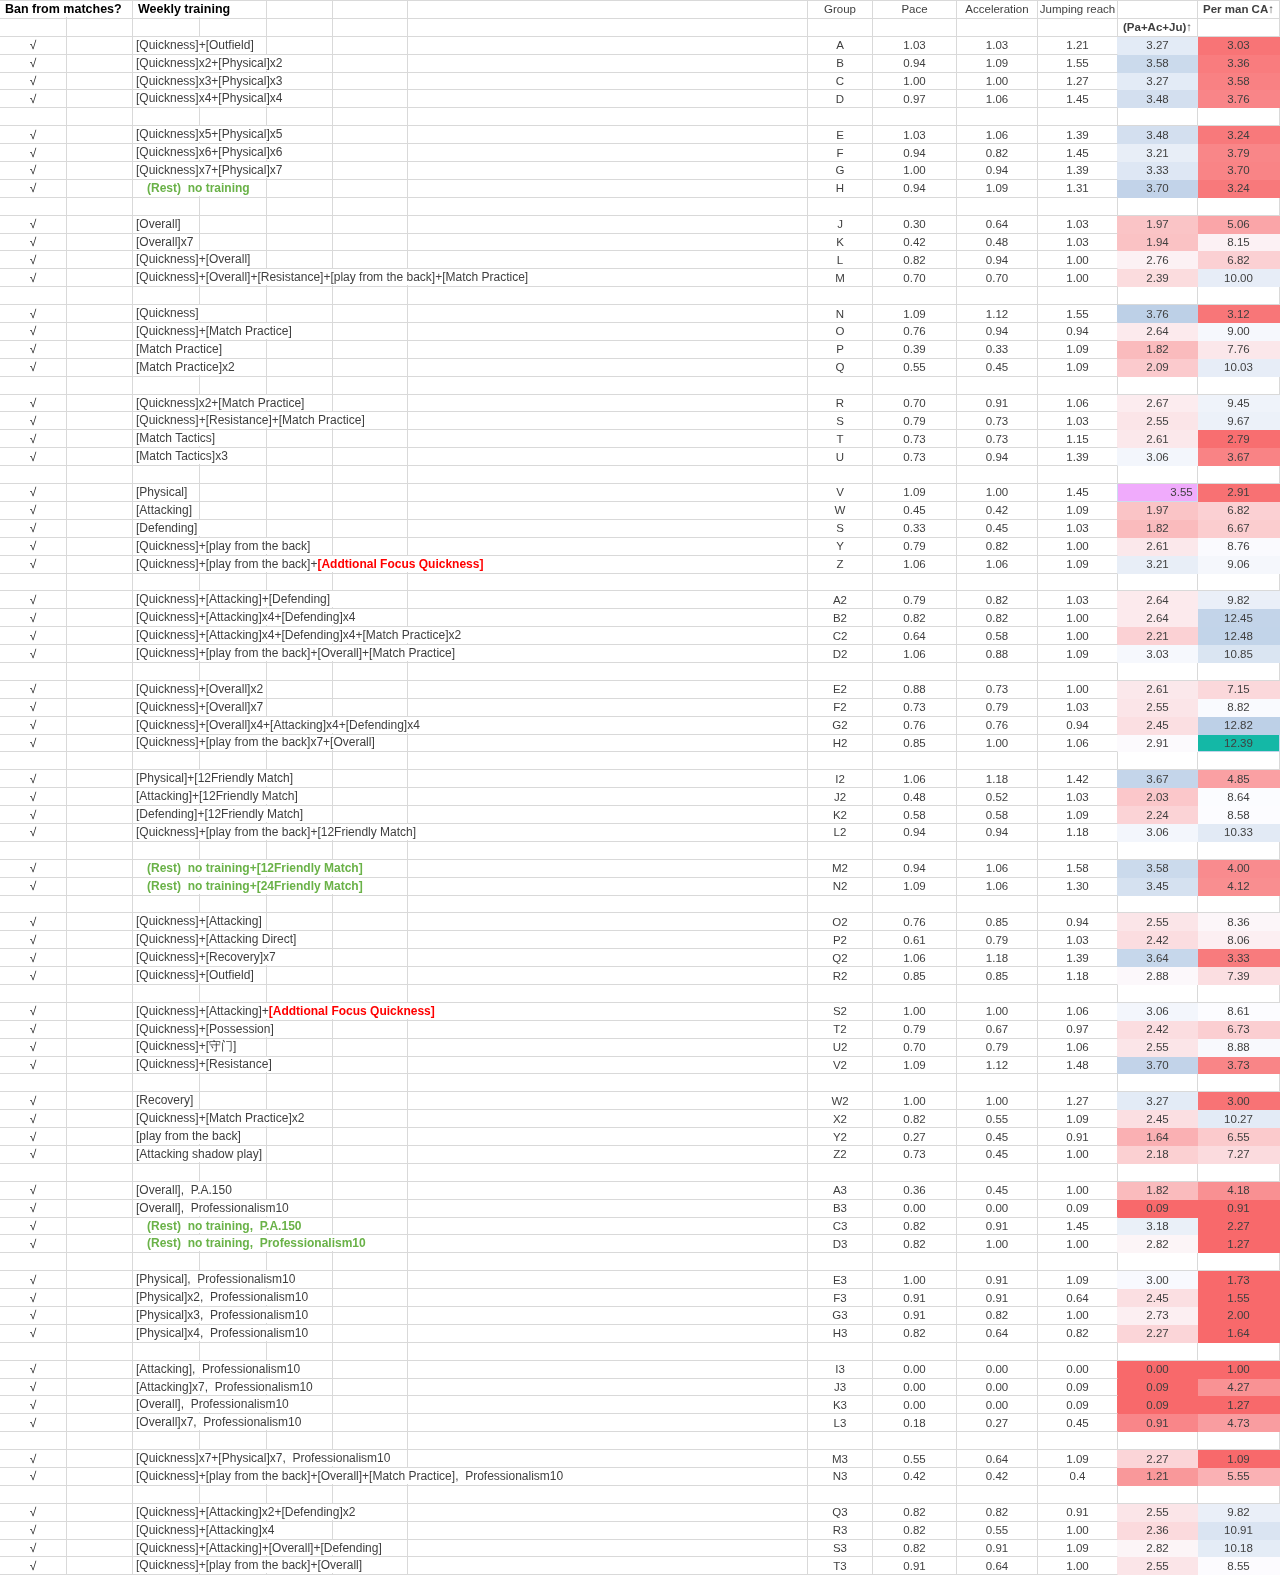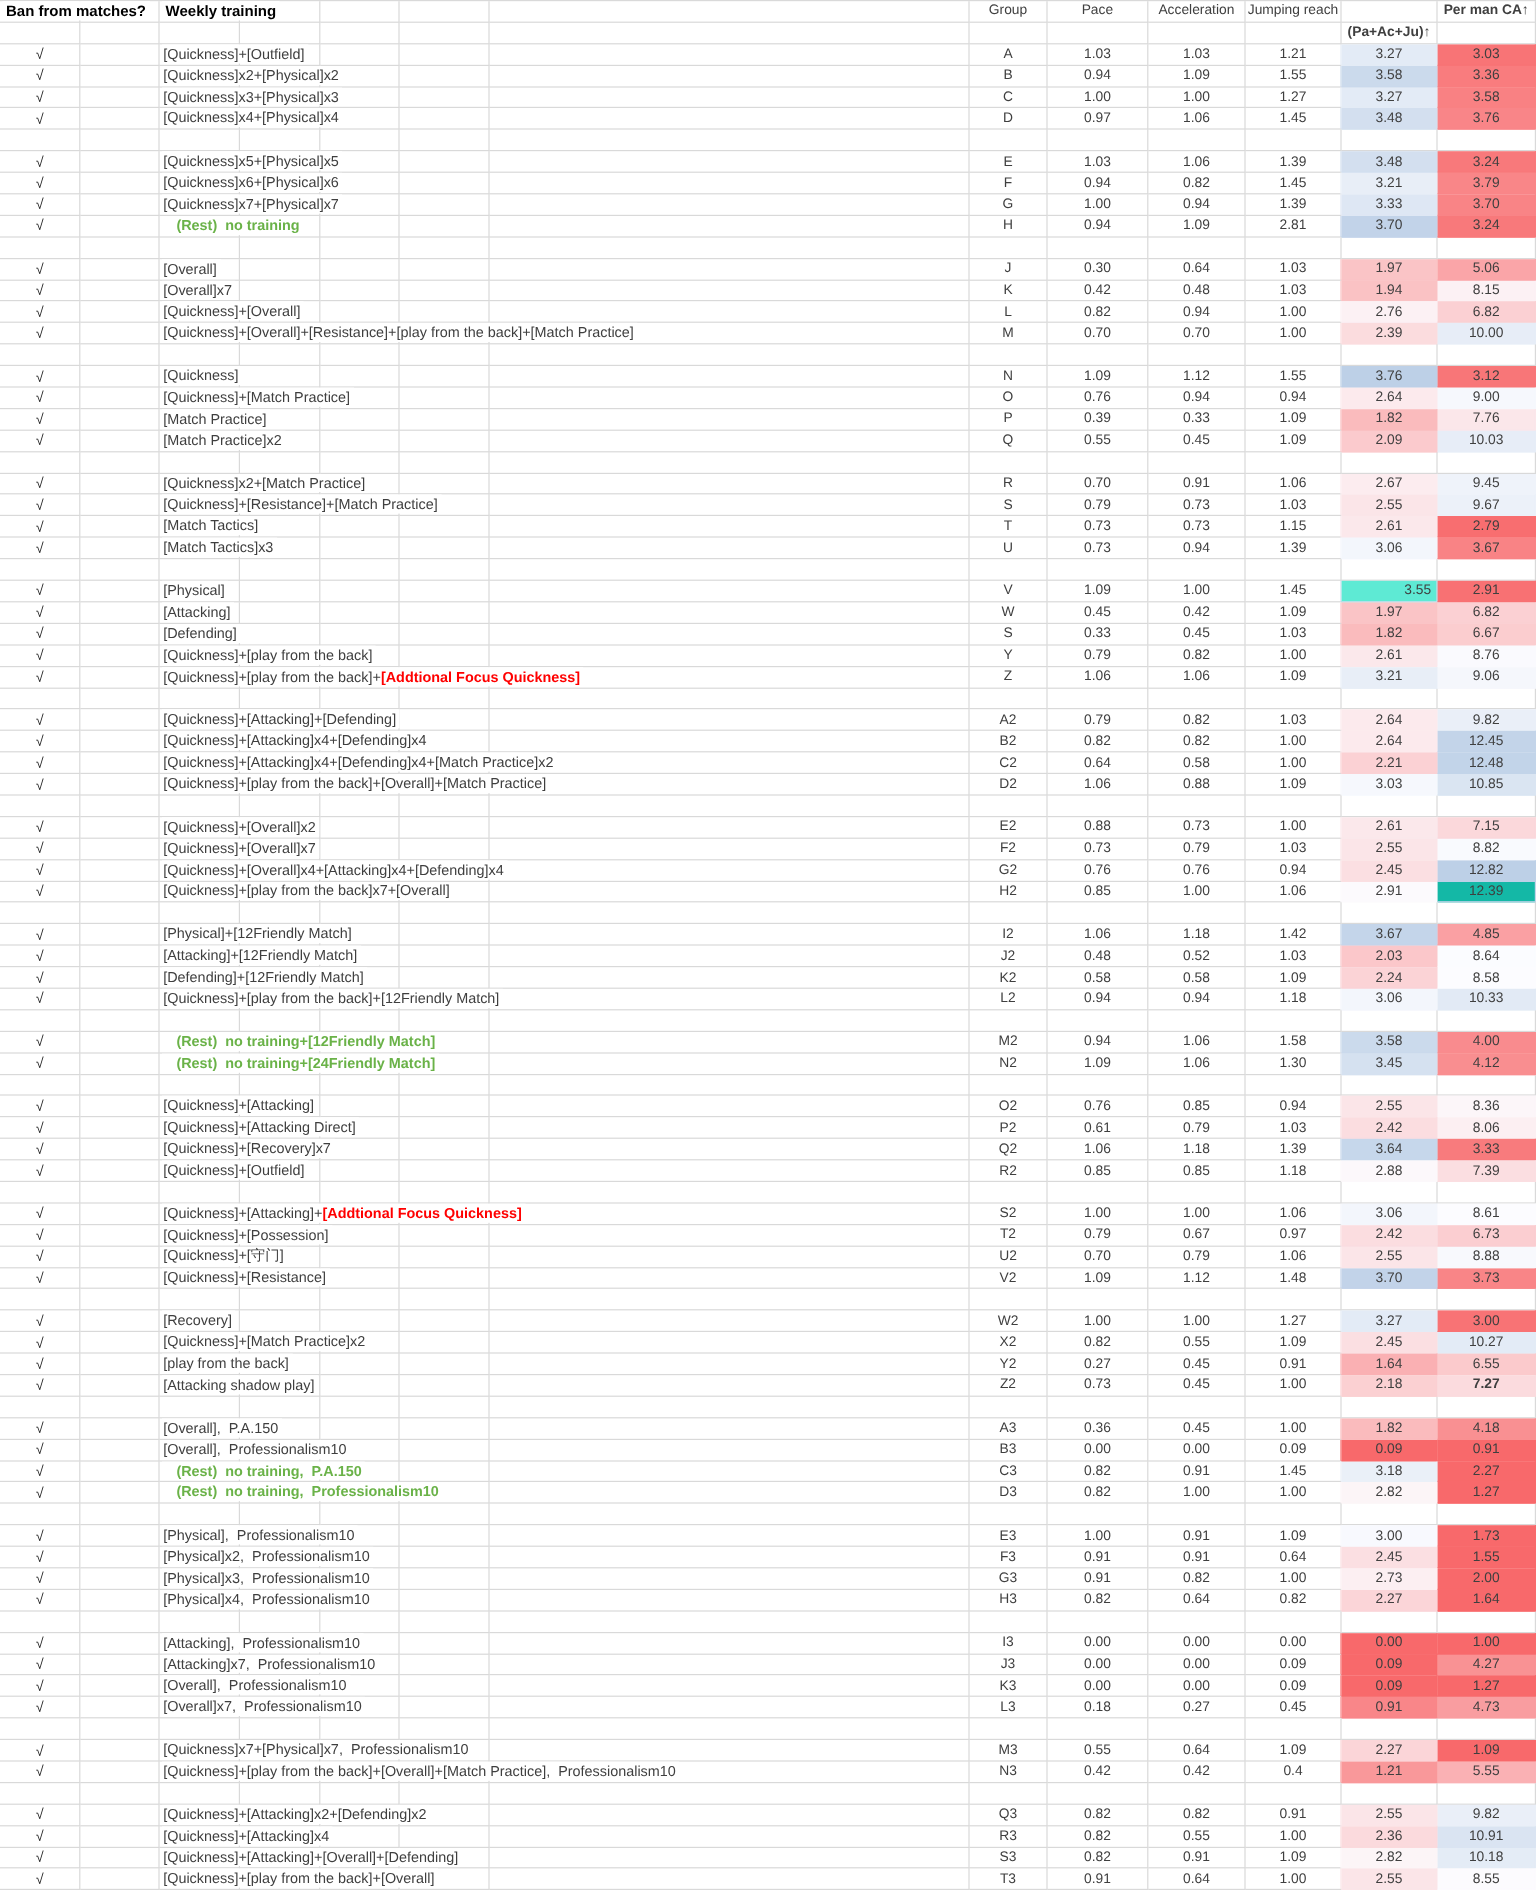--- a/index.html
+++ b/index.html
@@ -235,21 +235,21 @@
     <td class="rel">
       <span class="train-span indent"><span class="seg-green">(Rest)  no training</span></span>
     </td>
     <td></td>
     <td></td>
     <td></td>
     <td></td>
     <td>H</td>
     <td>0.94</td>
     <td>1.09</td>
-    <td style="border-right-color: rgb(194, 211, 233);">2.81</td>
+    <td style="border-right-color: rgb(194, 211, 233);">1.31</td>
     <td style="background: rgb(194, 211, 233); border-color: rgb(194, 211, 233);">3.70</td>
     <td style="background: rgb(248, 121, 123); border-color: rgb(248, 121, 123);">3.24</td>
   </tr>
 
   <tr>
     <td><span class="check"></span></td>
     <td></td>
     <td class="rel">
       
     </td>
@@ -542,21 +542,21 @@
       <span class="train-span"><span class="seg-default">[Physical]</span></span>
     </td>
     <td></td>
     <td></td>
     <td></td>
     <td></td>
     <td>V</td>
     <td>1.09</td>
     <td>1.00</td>
     <td style="border-right-color: rgb(205, 219, 237);">1.45</td>
-    <td style="background: #5eead4; border-color: rgb(205, 219, 237); padding-left: 48px;">3.55</td>
+    <td style="background: #f0abfc; border-color: rgb(205, 219, 237); padding-left: 48px;">3.55</td>
     <td style="background: rgb(248, 113, 115); border-color: rgb(248, 113, 115);">2.91</td>
   </tr>
 
   <tr>
     <td><span class="check">√</span></td>
     <td></td>
     <td class="rel">
       <span class="train-span"><span class="seg-default">[Attacking]</span></span>
     </td>
     <td></td>
@@ -1209,21 +1209,21 @@
     </td>
     <td></td>
     <td></td>
     <td></td>
     <td></td>
     <td>Z2</td>
     <td>0.73</td>
     <td>0.45</td>
     <td style="border-right-color: rgb(251, 208, 210);">1.00</td>
     <td style="background: rgb(251, 208, 210); border-color: rgb(251, 208, 210);">2.18</td>
-    <td style="background: rgb(251, 219, 222); border-color: rgb(251, 219, 222); font-weight: bold;">7.27</td>
+    <td style="background: rgb(251, 219, 222); border-color: rgb(251, 219, 222);">7.27</td>
   </tr>
 
   <tr>
     <td><span class="check"></span></td>
     <td></td>
     <td class="rel">
       
     </td>
     <td></td>
     <td></td>

